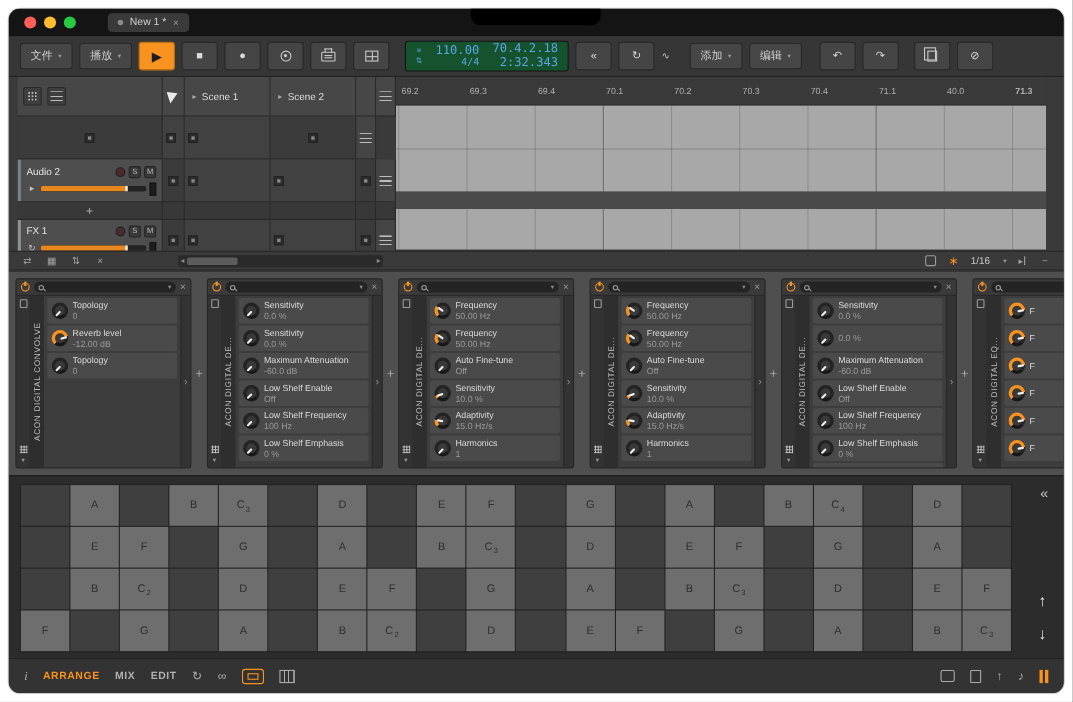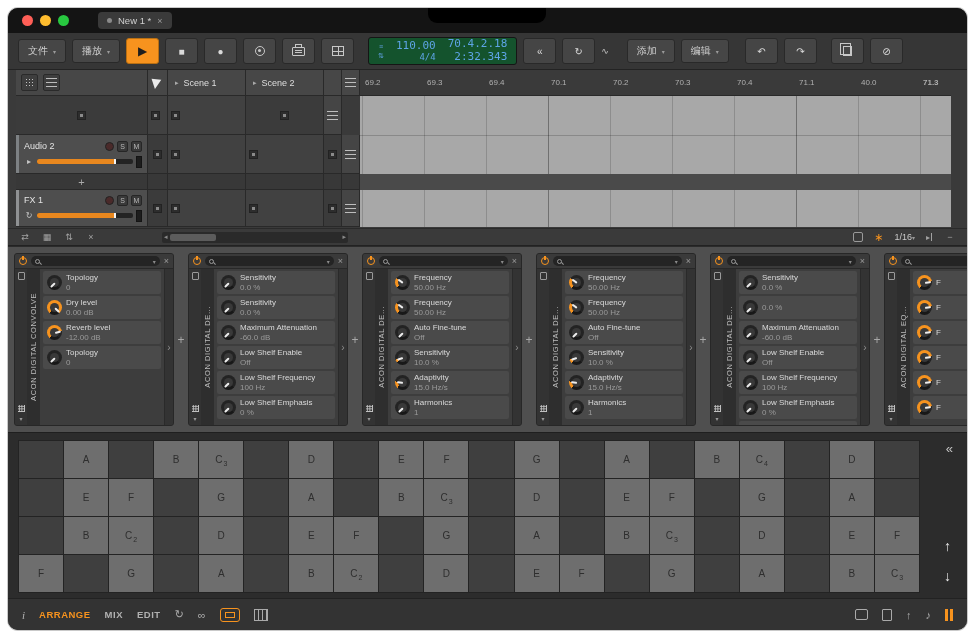--- a/index.html
+++ b/index.html
@@ -45,21 +45,21 @@
   .ic-pads::before{content:"";position:absolute;left:50%;top:0;bottom:0;width:1px;background:#c8c8c8;}
   .ic-pads::after{content:"";position:absolute;top:50%;left:0;right:0;height:1px;background:#c8c8c8;}
   .ic-copy{width:9px;height:10px;border:1px solid #c8c8c8;position:relative;background:#454545;}
   .ic-copy::before{content:"";position:absolute;left:-4px;top:-4px;width:9px;height:10px;border:1px solid #c8c8c8;}
   .sine{color:#c8c8c8;font-size:9px;}
 
   
   .arranger{position:absolute;left:0;right:0;top:62px;height:158px;background:#3a3a3a;}
   .arr-left{position:absolute;left:8px;top:0;width:344px;}
   .arr-row{display:grid;grid-template-columns:132px 20px 78px 78px 18px 18px;}
-  .arr-header{height:26px;}
+  .arr-header{height:36px;}
   .arr-header .cell{background:#474747;}
   .cell{border-right:1px solid #292929;border-bottom:1px solid #292929;position:relative;
     display:flex;align-items:center;overflow:hidden;}
   .c-head{gap:5px;padding-left:5px;}
   .hbtn{width:17px;height:17px;background:#3e3e3e;border:1px solid #2a2a2a;border-radius:2px;
     display:inline-flex;align-items:center;justify-content:center;}
   .dotgrid{width:9px;height:9px;background:radial-gradient(#c2c2c2 0.9px,transparent 1px) 0 0/3px 3px;}
   .dotgrid.sm{width:7px;height:7px;background-size:2.6px 2.6px;}
   .hlines{width:11px;height:9px;background:repeating-linear-gradient(#bdbdbd 0 1px,transparent 1px 4px);}
   .cursor-icon{width:0;height:0;border-top:4px solid transparent;border-bottom:7px solid transparent;
@@ -106,21 +106,21 @@
     border-top:1px solid #2a2a2a;border-bottom:1px solid #222;display:flex;align-items:center;
     padding:0 10px;gap:8px;color:#a2a2a2;}
   .ss-ic{font-size:9px;width:14px;text-align:center;}
   .hscroll{margin-left:56px;width:186px;height:11px;background:#2a2a2a;border-radius:2px;
     display:flex;align-items:center;padding:0 2px;gap:2px;}
   .hs-arrow{font-size:7px;color:#8a8a8a;}
   .hthumb{width:46px;height:7px;background:#5c5c5c;border-radius:2px;}
   .ss-right{margin-left:auto;display:flex;align-items:center;gap:11px;}
   .ic-smallbox{width:10px;height:10px;border:1px solid #9a9a9a;border-radius:2px;}
   .sparkle{color:#f7931e;font-size:11px;}
-  .snap{display:flex;align-items:center;gap:0;color:#c9c9c9;font-size:9px;}
+  .snap{display:flex;align-items:center;gap:12px;color:#c9c9c9;font-size:9px;}
   .pq{display:flex;align-items:center;gap:1px;font-size:8px;}
   .pq .bar{width:1px;height:8px;background:#a2a2a2;display:inline-block;}
 
   
   .devices{position:absolute;left:0;right:0;top:238px;height:186px;background:#4f4f4f;
     border-top:1px solid #2b2b2b;display:flex;align-items:stretch;padding:6px;overflow:hidden;}
   .device{width:160px;min-width:160px;background:#333;border:1px solid #272727;border-radius:3px;
     display:flex;flex-direction:column;overflow:hidden;}
   .dev-sep{width:14px;min-width:14px;display:flex;align-items:center;justify-content:center;
     color:#a8a8a8;font-size:12px;}
@@ -483,29 +483,20 @@
             <div class="param-row">
               <span class="knob" style="--arc: 0;">
                 <span class="tick"></span>
               </span>
               <span class="ptexts">
                 <span class="plabel">Topology</span>
                 <span class="pvalue">0</span>
               </span>
             </div>
             <div class="param-row">
-              <span class="knob" style="--arc: 1;">
-                <span class="tick"></span>
-              </span>
-              <span class="ptexts">
-                <span class="plabel">Dry level</span>
-                <span class="pvalue">0.00 dB</span>
-              </span>
-            </div>
-            <div class="param-row">
               <span class="knob" style="--arc: 0.78;">
                 <span class="tick"></span>
               </span>
               <span class="ptexts">
                 <span class="plabel">Reverb level</span>
                 <span class="pvalue">-12.00 dB</span>
               </span>
             </div>
             <div class="param-row">
               <span class="knob" style="--arc: 0;">

